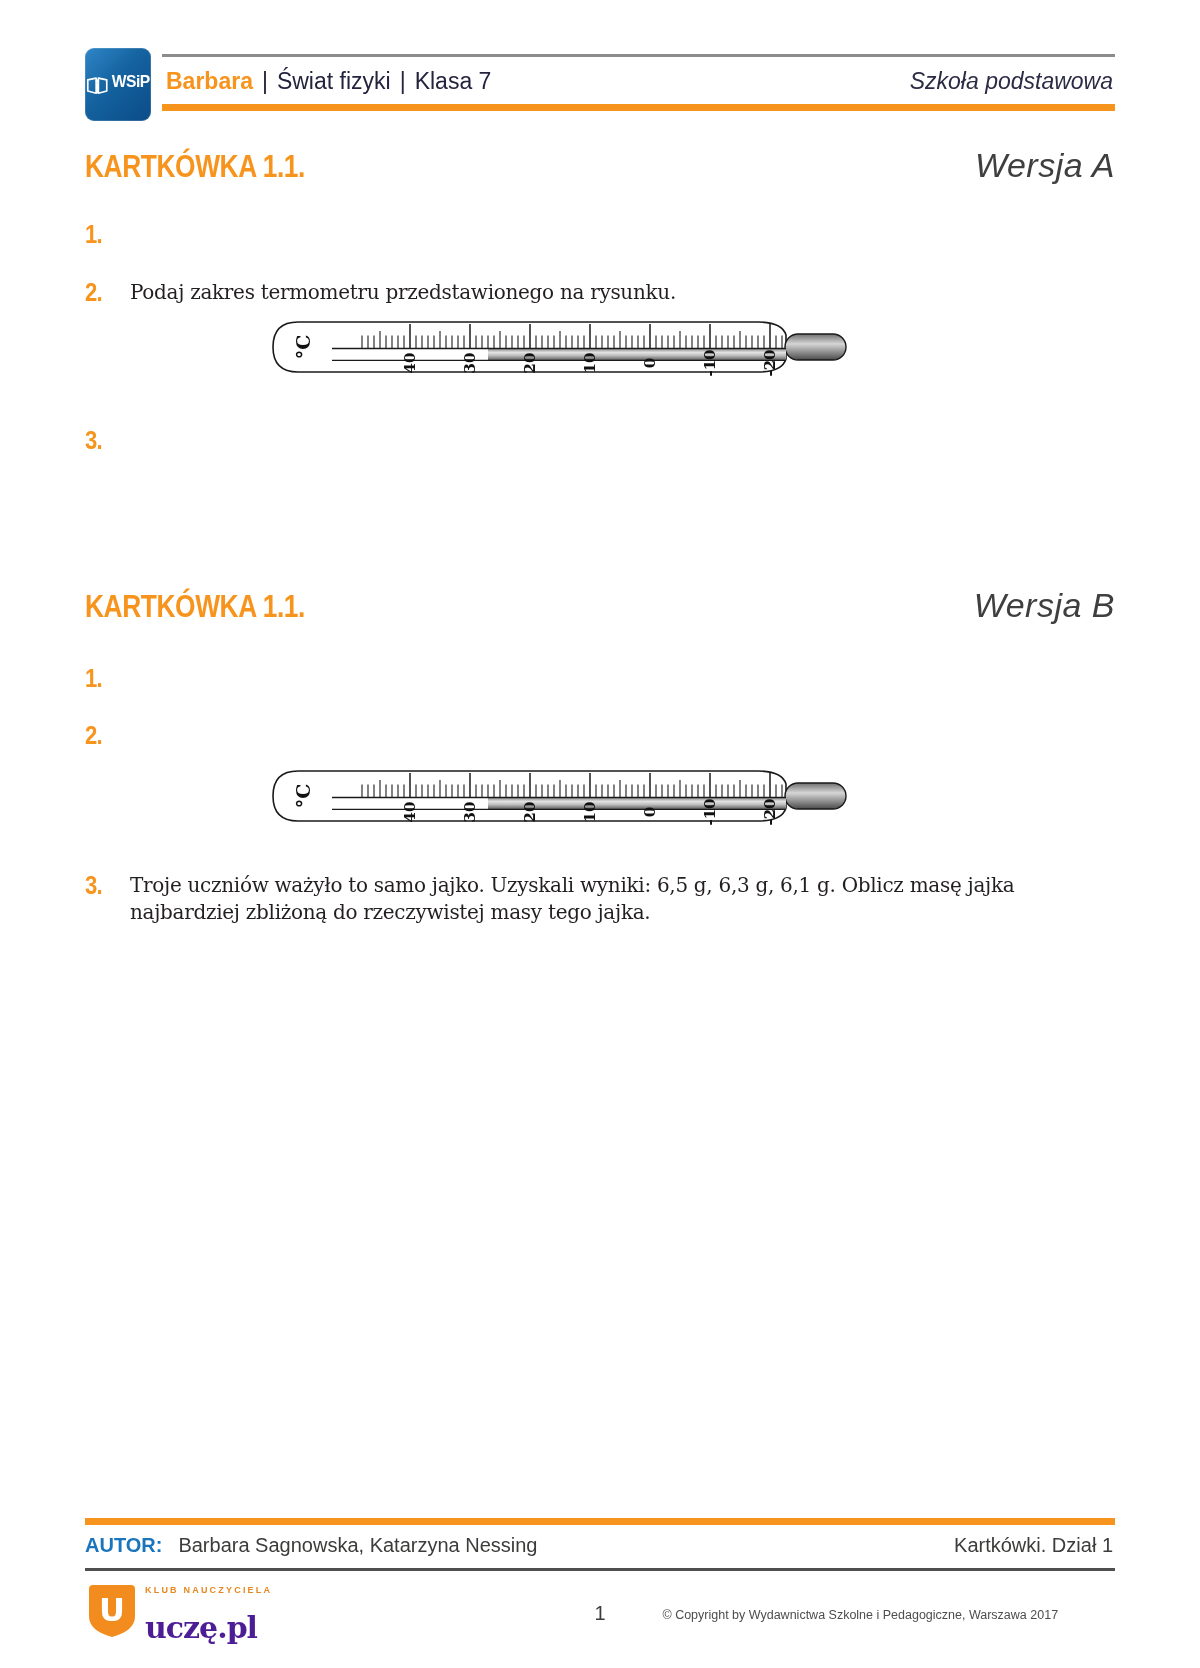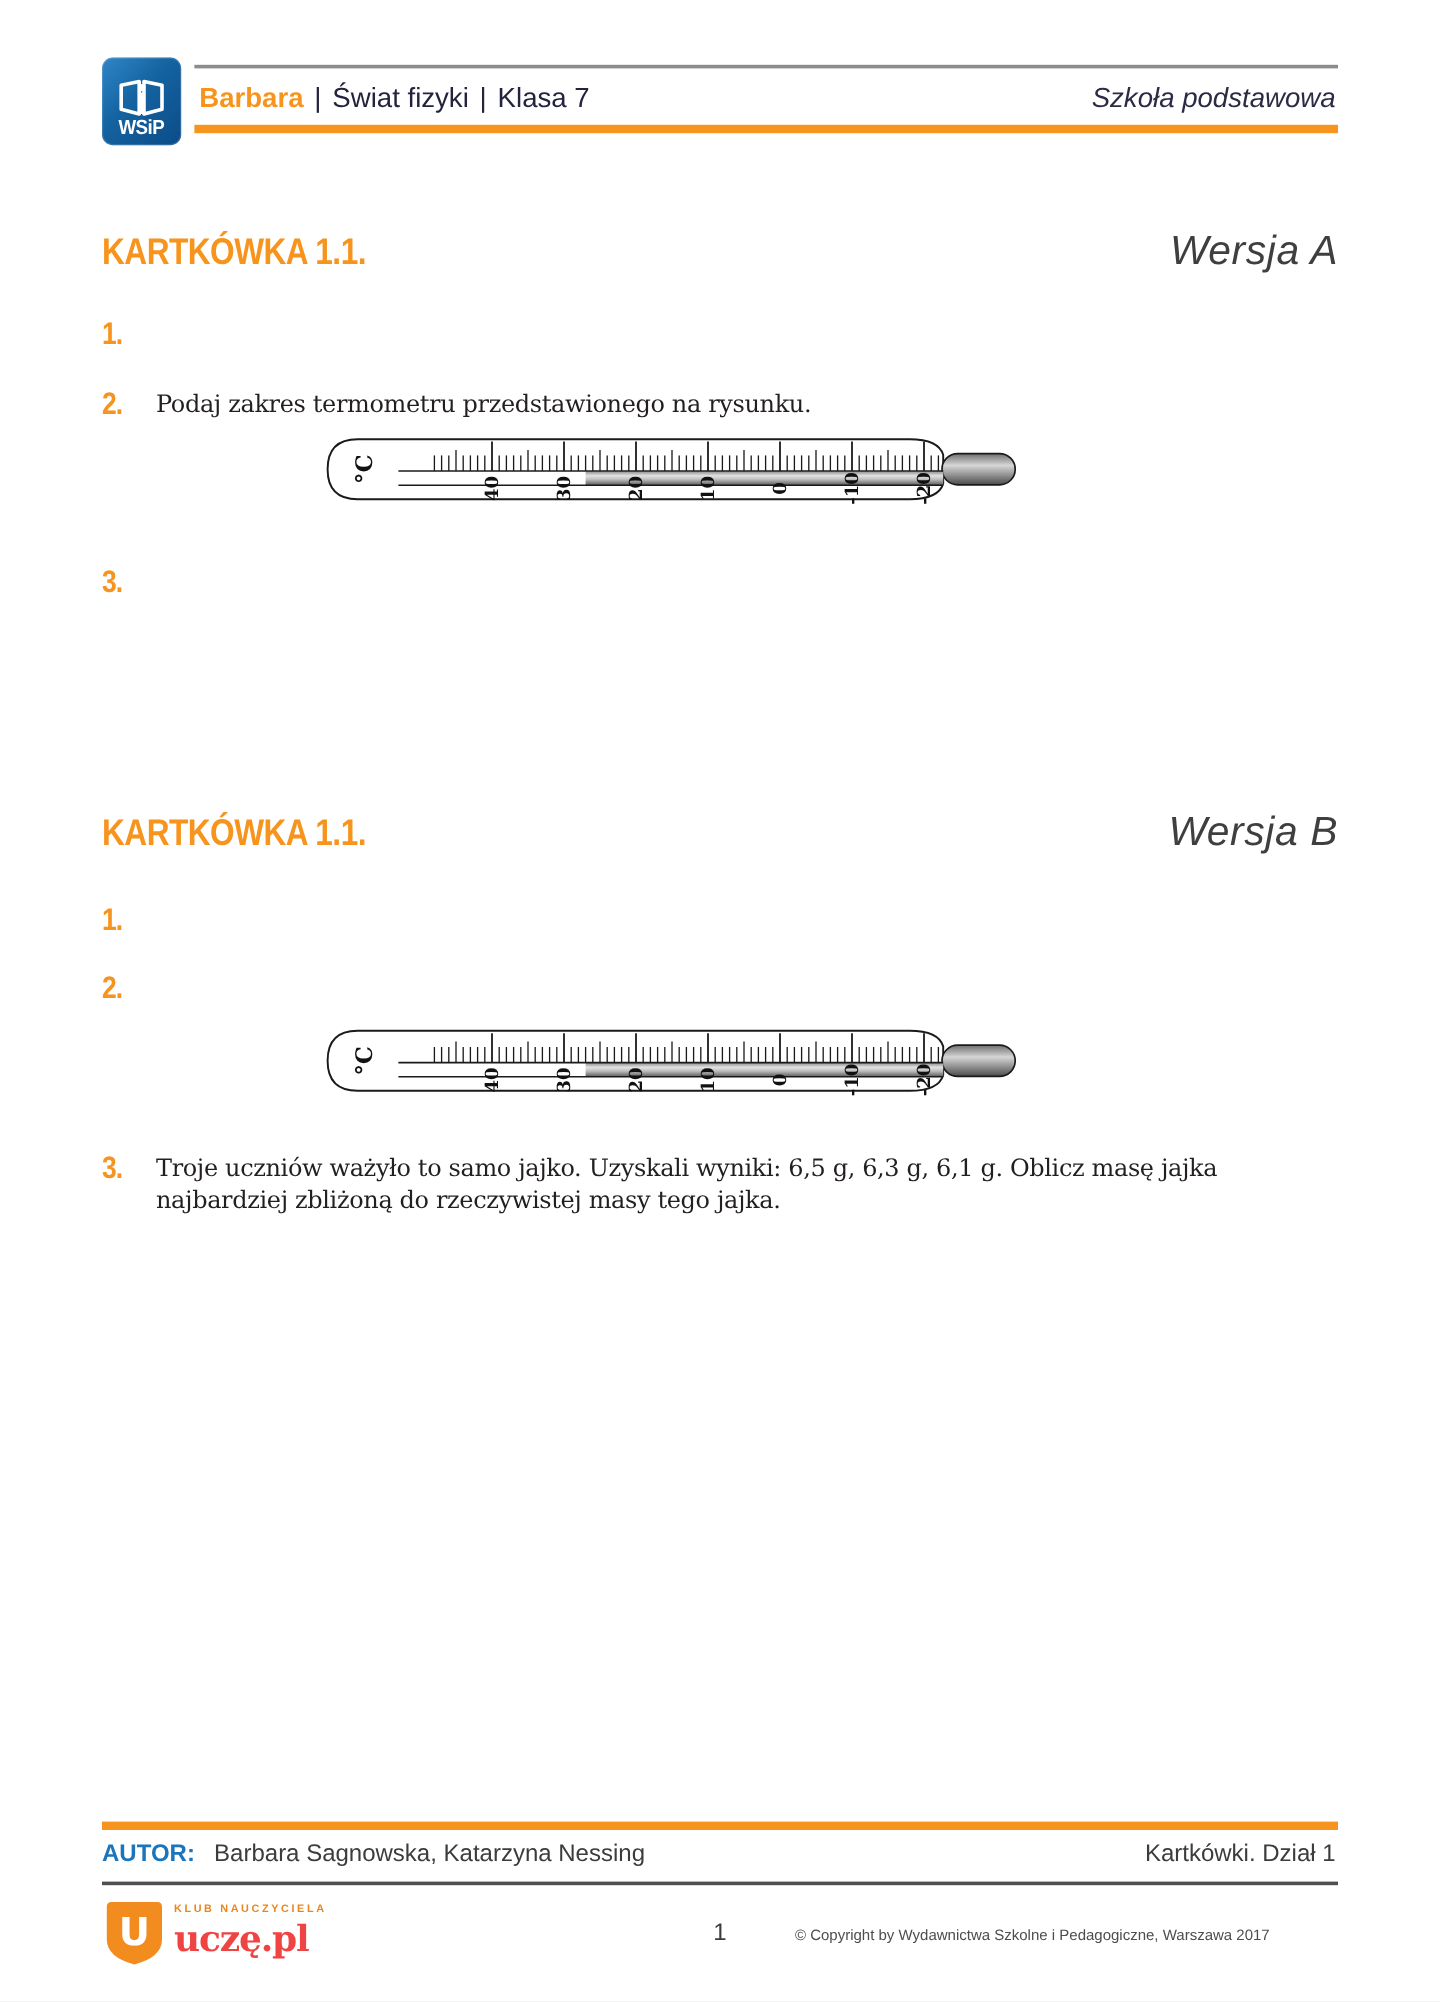--- a/index.html
+++ b/index.html
@@ -6,21 +6,21 @@
   .page{
     position:relative; width:1200px; height:1668px; margin:0 auto;
     background:#ffffff; overflow:hidden;
     font-family:"DejaVu Serif", serif; color:#231f20;
   }
   
   .header{position:absolute; top:48px; left:85px; right:85px; display:flex;}
   .wsip-logo{
     width:66px; height:73px; border-radius:9px; flex:0 0 auto;
     background:linear-gradient(135deg,#2f86c7 0%,#14629f 45%,#0b4c88 100%);
-    display:flex; flex-direction:column; align-items:center; justify-content:flex-end;
+    display:flex; align-items:center; justify-content:flex-end;
     box-shadow:inset 0 0 0 1px rgba(255,255,255,.15);
     text-align:right;
   }
   .wsip-art{margin-bottom:-2px;}
   .wsip-text{
     font-family:"Liberation Sans", sans-serif; font-weight:bold; font-size:17px;
     color:#ffffff; line-height:1; padding-bottom:6px; letter-spacing:-.5px;
     transform:scaleX(.92);
   }
   .header-right{flex:1 1 auto; margin-left:11px;}
@@ -37,21 +37,21 @@
   
   .main{position:absolute; top:146px; left:85px; right:85px;}
   .section-head{display:flex; justify-content:space-between; align-items:baseline;gap:18px;}
   .section-title{
     margin:0; font-family:"Liberation Sans", sans-serif; font-weight:bold;
     font-size:31px; color:#f7941d; letter-spacing:-.5px;
     transform:scaleX(.85); transform-origin:left bottom; white-space:nowrap;
   }
   .version-label{
     font-family:"Liberation Sans", sans-serif; font-style:italic;
-    font-size:34px; color:#3f3f3f; letter-spacing:.5px;margin-top:44px;
+    font-size:34px; color:#3f3f3f; letter-spacing:.5px;
   }
   .question{display:flex; align-items:flex-start;}
   .qnum{
     flex:0 0 45px; font-family:"Liberation Sans", sans-serif; font-weight:bold;
     font-size:26px; line-height:1.05; color:#f7941d; letter-spacing:-1px;
     transform:scaleX(.85); transform-origin:left top;
   }
   .qtext{margin:0; font-size:20px; line-height:1.38; letter-spacing:-.3px; max-width:990px; color:#231f20;}
   .figure{margin-left:185px;}
   .thermometer{display:block; width:580px; height:58px; overflow:visible;}
@@ -76,21 +76,21 @@
   .autor-label{color:#1b75bc; font-weight:bold; margin-right:16px;}
   .footer-row2{display:grid; grid-template-columns:1fr auto 1fr; align-items:center; margin-top:12px;}
   .ucze-logo{display:flex; align-items:flex-start;}
   .ucze-textcol{margin-left:6px; padding-top:3px;}
   .ucze-tagline{
     font-family:"Liberation Sans", sans-serif; font-weight:bold; font-size:9px;
     letter-spacing:2.2px; color:#e8871e; line-height:1;
   }
   .ucze-name{
     font-family:"DejaVu Serif", serif; font-weight:bold; font-size:30px;
-    color:#ef4444; line-height:1; margin-top:7px; letter-spacing:-1px;
+    color:#4c1d95; line-height:1; margin-top:18px; letter-spacing:-1px;
   }
   .page-num{font-family:"Liberation Sans", sans-serif; font-size:20px; color:#3c3c3b; text-align:center;}
   .copyright{
     font-family:"Liberation Sans", sans-serif; font-size:12.5px; color:#4d4d4f;
     text-align:center; padding-top:4px;
   }
 </style>
 </head>
 <body>
 

